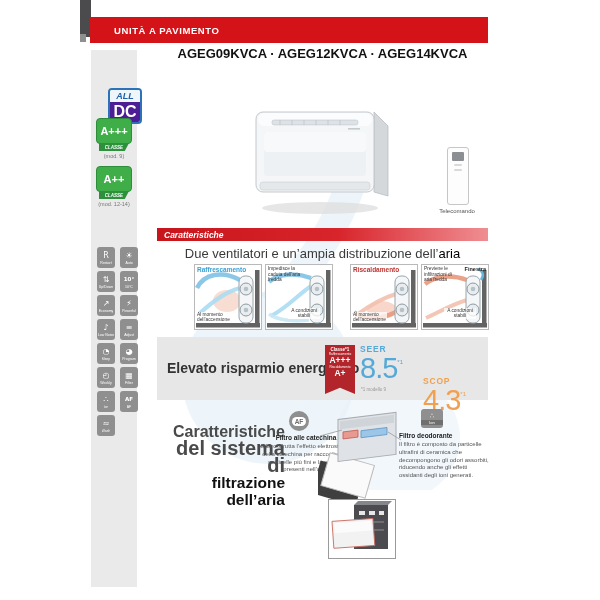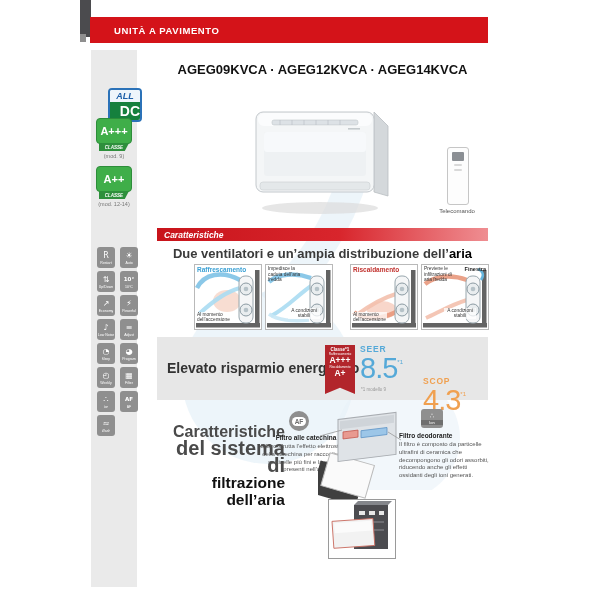--- a/index.html
+++ b/index.html
@@ -8,29 +8,29 @@
   .abs{position:absolute;}
 
   
   .corner-dark{left:80px;top:0;width:11px;height:37px;background:#4b4b4e;}
   .corner-mid{left:80px;top:34px;width:6px;height:8px;background:#8f8f8f;}
 
   
   .top-bar{left:90px;top:17px;width:398px;height:26px;background:#d41319;display:flex;align-items:center;}
   .top-bar span{margin-left:24px;color:#fff;font-size:9.5px;font-weight:bold;letter-spacing:.6px;}
 
-  .models{left:157px;top:62px;width:331px;text-align:center;font-size:13px;font-weight:bold;color:#111;}
+  .models{left:157px;top:46px;width:331px;text-align:center;font-size:13px;font-weight:bold;color:#111;}
 
   
   .strip{left:91px;top:50px;width:46px;height:537px;background:#eaeaea;}
 
   
   .alldc{left:108px;top:88px;width:30px;border:2px solid #2b72b8;border-radius:4px;overflow:hidden;background:#fff;z-index:3;}
   .alldc .t{background:#eef5fb;color:#1d5fa8;font-style:italic;font-weight:bold;font-size:9px;text-align:center;padding:1px 0;}
-  .alldc .b{background:#15803d;color:#fff;font-weight:bold;font-size:14px;text-align:right;padding:1px 0;}
+  .alldc .b{background:#4c1d95;color:#fff;font-weight:bold;font-size:16px;text-align:center;padding:1px 0;}
 
   .cbadge{z-index:3;width:40px;text-align:center;}
   .cbadge .grade{width:34px;margin:0 auto;background:#3fae49;border:1px solid #2d8d3a;border-radius:4px;
                  color:#fff;font-weight:bold;font-size:11px;padding:6px 0;}
   .cbadge .classe{width:30px;margin:-1px auto 0;background:#2e8f3c;color:#fff;font-style:italic;font-weight:bold;
                   font-size:4.5px;padding:1.5px 0;clip-path:polygon(0 0,100% 0,86% 100%,0 100%);}
   .cbadge .note{font-size:5.5px;color:#777;margin-top:2px;white-space:nowrap;}
   .badge-a3{left:94px;top:118px;}
   .badge-a2{left:94px;top:166px;}
 
@@ -50,21 +50,21 @@
   .remote-label{left:424px;top:208px;width:66px;text-align:center;font-size:6px;color:#555;}
 
   
   .watermark{left:150px;top:150px;width:350px;height:340px;z-index:1;pointer-events:none;}
 
   
   .sec-bar{left:157px;top:228px;width:331px;height:13px;z-index:2;
            background:linear-gradient(90deg,#c8141b 0%,#d8252c 55%,#ef8e92 100%);display:flex;align-items:center;}
   .sec-bar span{margin-left:7px;color:#fff;font-size:8.5px;font-weight:bold;font-style:italic;}
 
-  .fans-title{left:157px;top:246px;width:331px;text-align:center;font-size:13px;font-weight:bold;color:#3a3a3a;z-index:2;}
+  .fans-title{left:157px;top:246px;width:331px;text-align:center;font-size:13px;font-weight:normal;color:#3a3a3a;z-index:2;}
   .fans-title .accent{color:#000;}
 
   .panel{top:264px;width:68px;height:66px;z-index:2;}
   .panel svg{position:absolute;left:0;top:0;}
   .p-title{position:absolute;top:2px;left:3px;font-size:6.5px;font-weight:bold;z-index:2;}
   .p-title.cool{color:#3aa0d4;}
   .p-title.heat{color:#c2332f;}
   .p-note{position:absolute;top:2px;left:3px;width:40px;font-size:4.8px;line-height:1.15;color:#333;z-index:2;}
   .p-cap{position:absolute;font-size:4.8px;line-height:1.15;color:#333;background:rgba(255,255,255,.75);z-index:2;}
   .p-cap.start{left:3px;bottom:7px;width:34px;}

